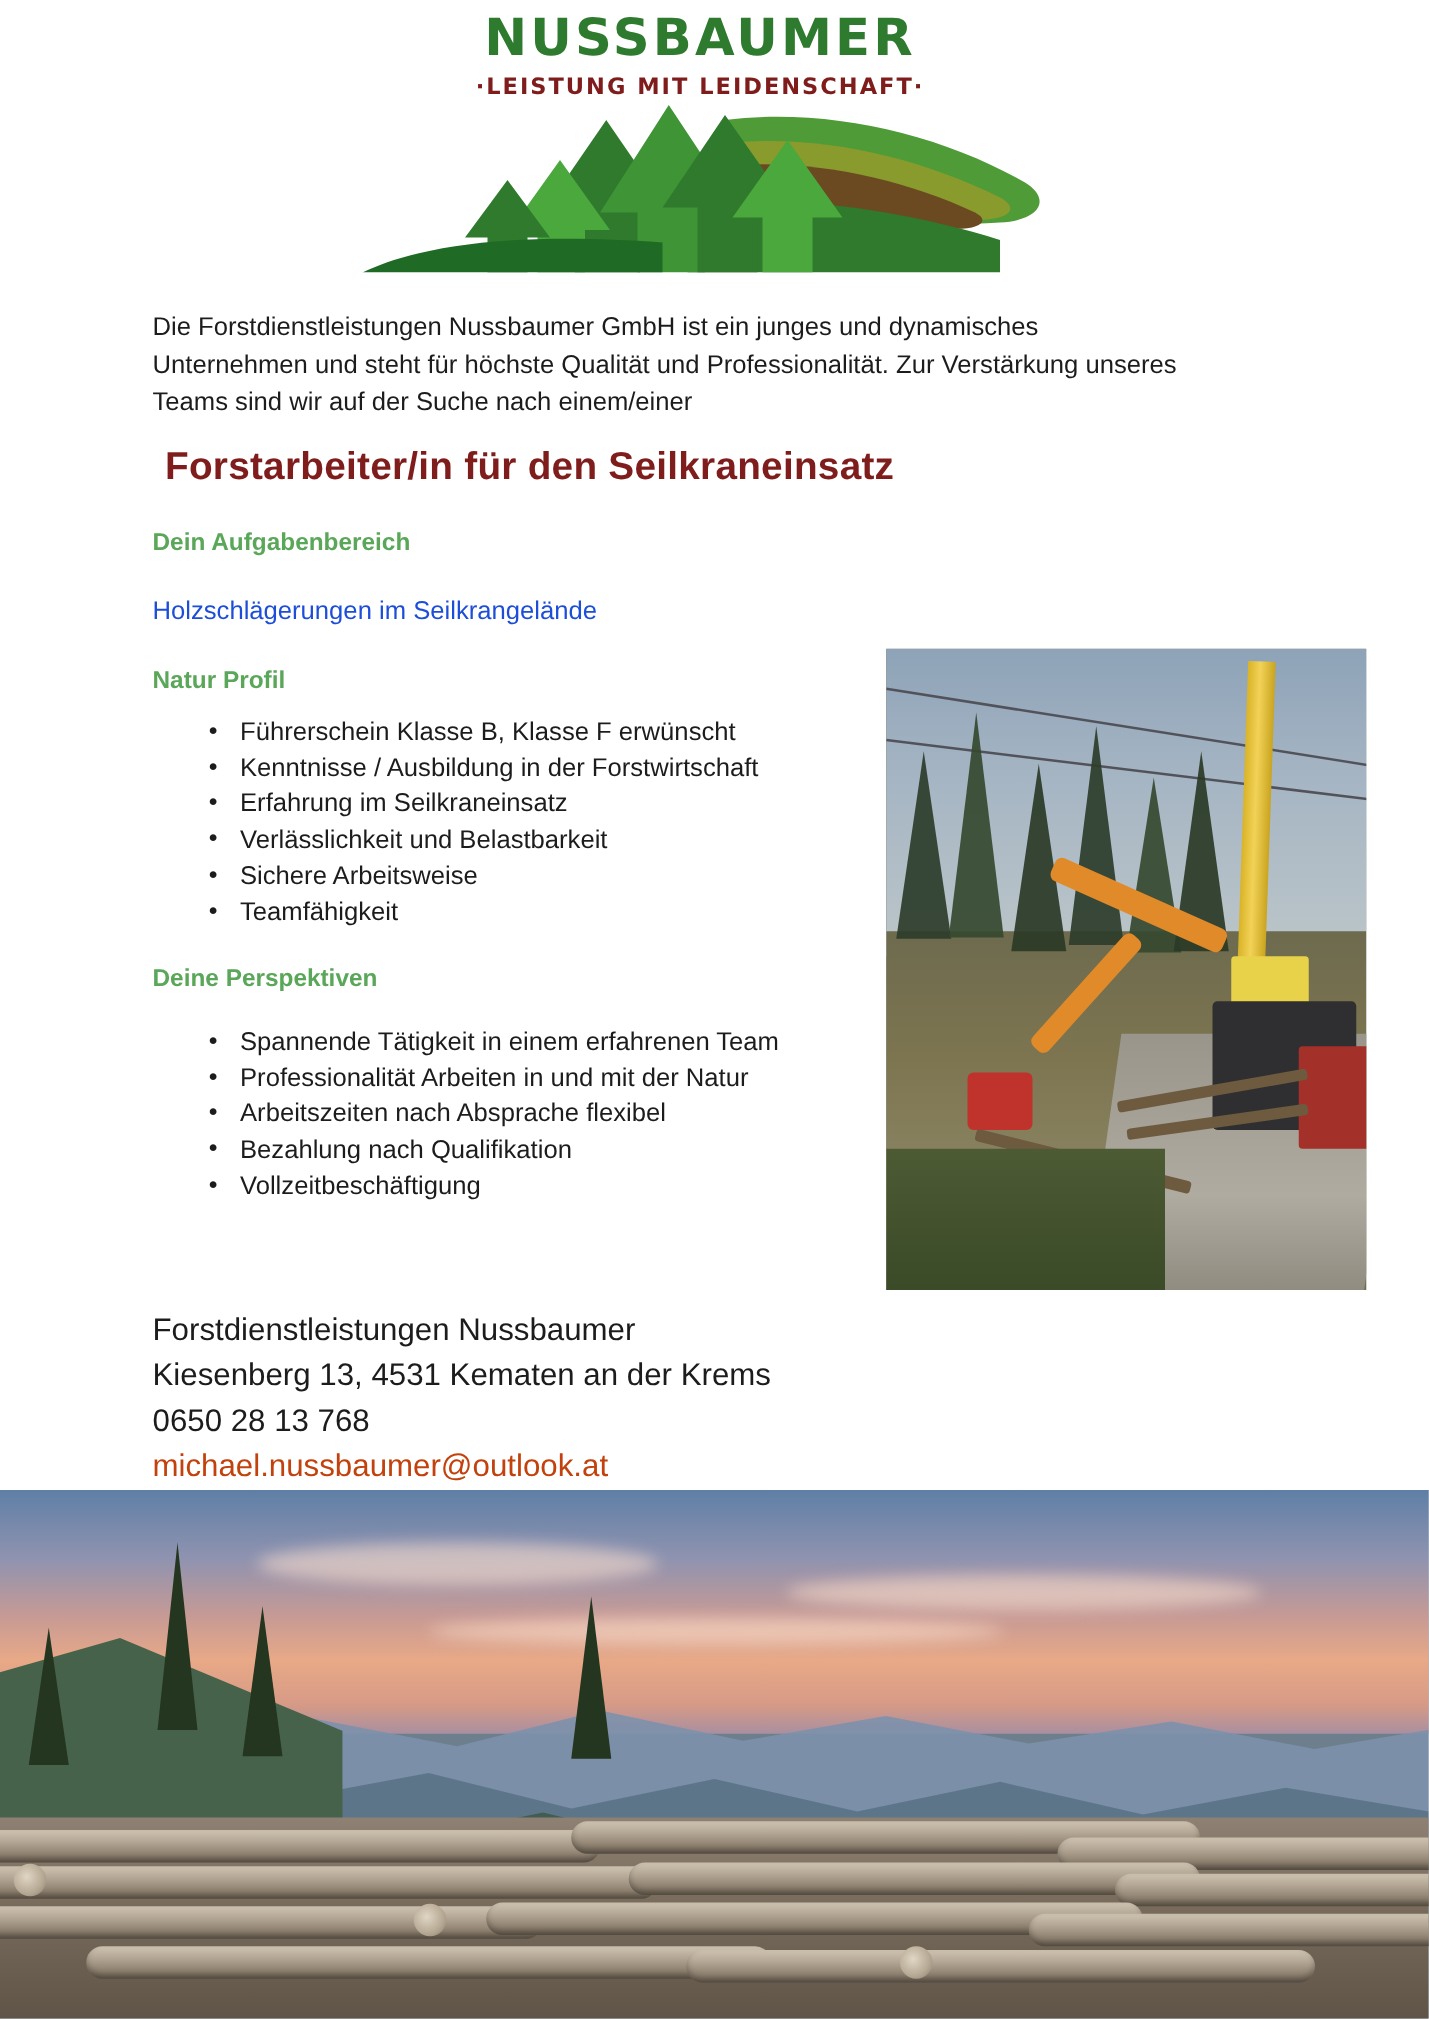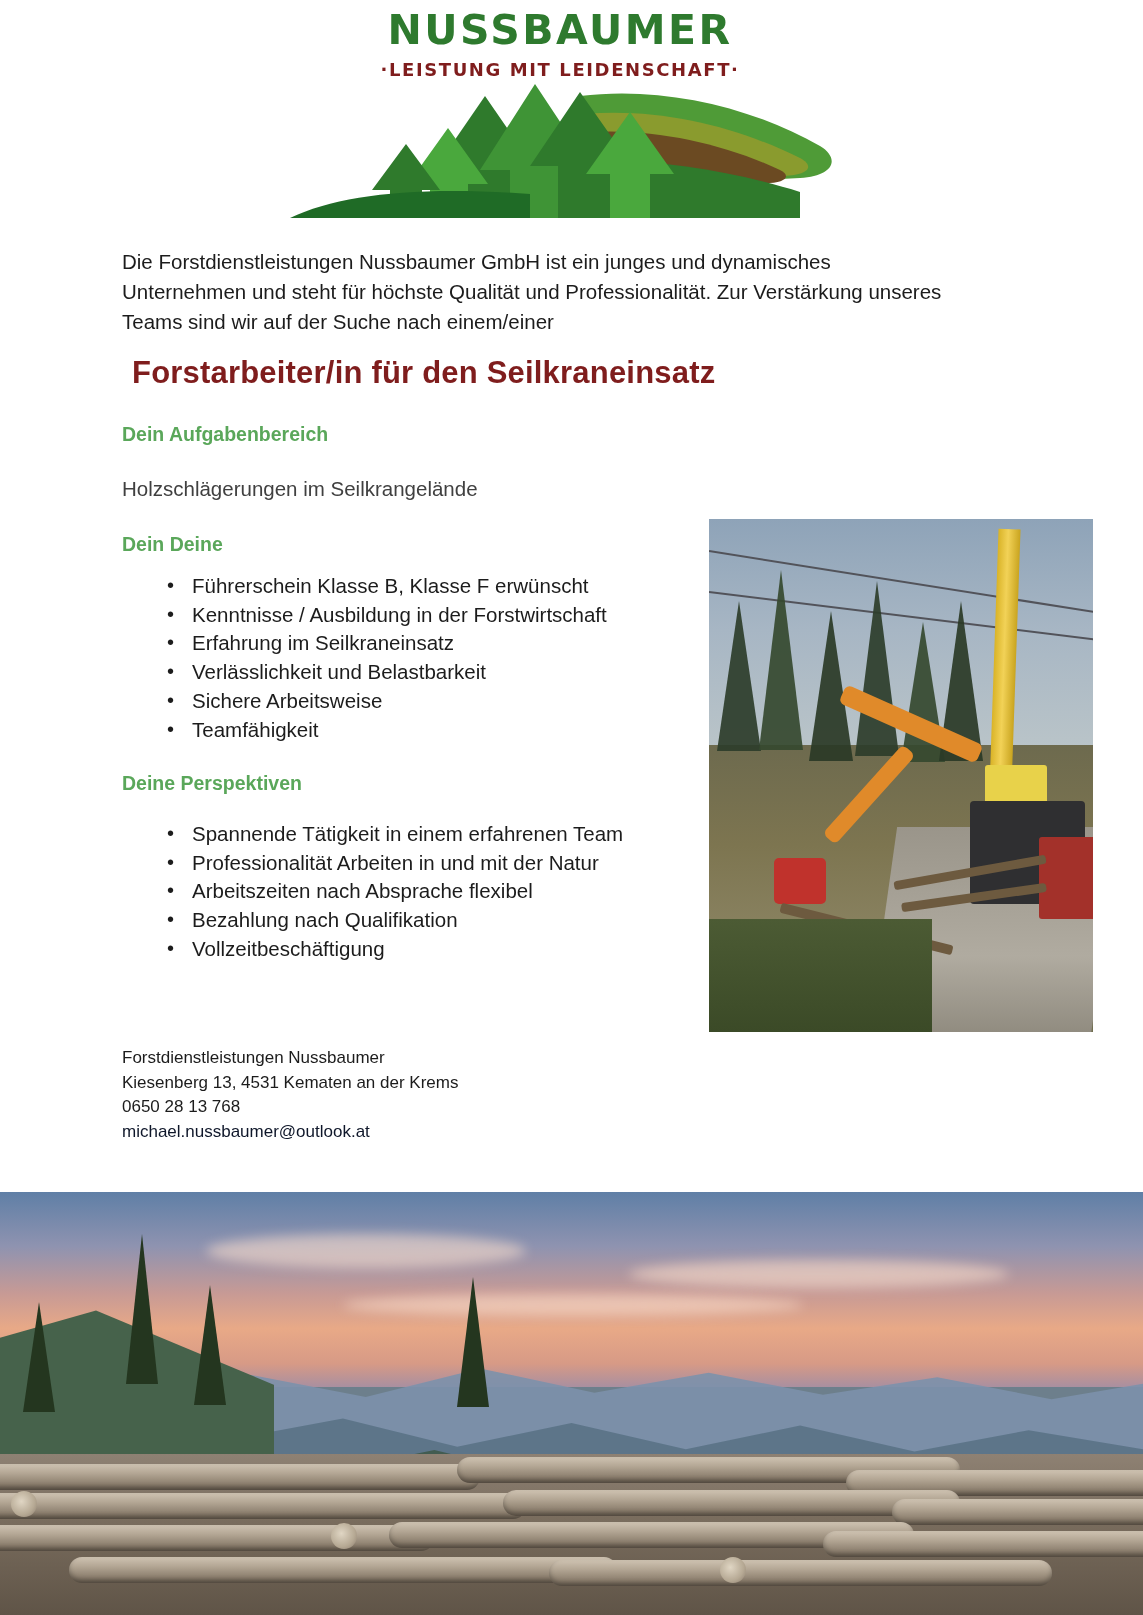--- a/index.html
+++ b/index.html
@@ -79,21 +79,21 @@
   }
   .sec-1 { top: 423px; }
   .sec-2 { top: 533px; }
   .sec-3 { top: 772px; }
 
   .plain-line {
     position: absolute;
     left: 122px;
     top: 477px;
     font-size: 20.5px;
-    color: #404040;
+    color: #1d4ed8;
   }
 
   ul.bullets {
     position: absolute;
     margin: 0;
     padding: 0 0 0 40px;
     list-style: none;
     font-size: 20.5px;
     color: #1c1c1c;
   }
@@ -110,26 +110,26 @@
     font-size: 20px;
     color: #1c1c1c;
   }
   .list-profil { left: 122px; top: 572px; width: 560px; }
   .list-persp  { left: 122px; top: 820px; width: 570px; }
 
   .contact {
     position: absolute;
     left: 122px;
     top: 1046px;
-    font-size: 17px;
+    font-size: 25px;
     line-height: 1.45;
     color: #1c1c1c;
   }
   .contact a {
-    color: #0f172a;
+    color: #c2410c;
     text-decoration: none;
   }
 
   
   .photo-right {
     position: absolute;
     left: 709px;
     top: 519px;
     width: 384px;
     height: 513px;
@@ -285,21 +285,21 @@
   </svg>
 </div>
 
 <div class="intro">Die Forstdienstleistungen Nussbaumer GmbH ist ein junges und dynamisches Unternehmen und steht für höchste Qualität und Professionalität. Zur Verstärkung unseres Teams sind wir auf der Suche nach einem/einer</div>
 
 <div class="job-title">Forstarbeiter/in für den Seilkraneinsatz</div>
 
 <div class="section-head sec-1">Dein Aufgabenbereich</div>
 <div class="plain-line">Holzschlägerungen im Seilkrangelände</div>
 
-<div class="section-head sec-2">Dein Deine</div>
+<div class="section-head sec-2">Natur Profil</div>
 <ul class="bullets list-profil">
   <li>Führerschein Klasse B, Klasse F erwünscht</li>
   <li>Kenntnisse / Ausbildung in der Forstwirtschaft</li>
   <li>Erfahrung im Seilkraneinsatz</li>
   <li>Verlässlichkeit und Belastbarkeit</li>
   <li>Sichere Arbeitsweise</li>
   <li>Teamfähigkeit</li>
 </ul>
 
 <div class="section-head sec-3">Deine Perspektiven</div>

